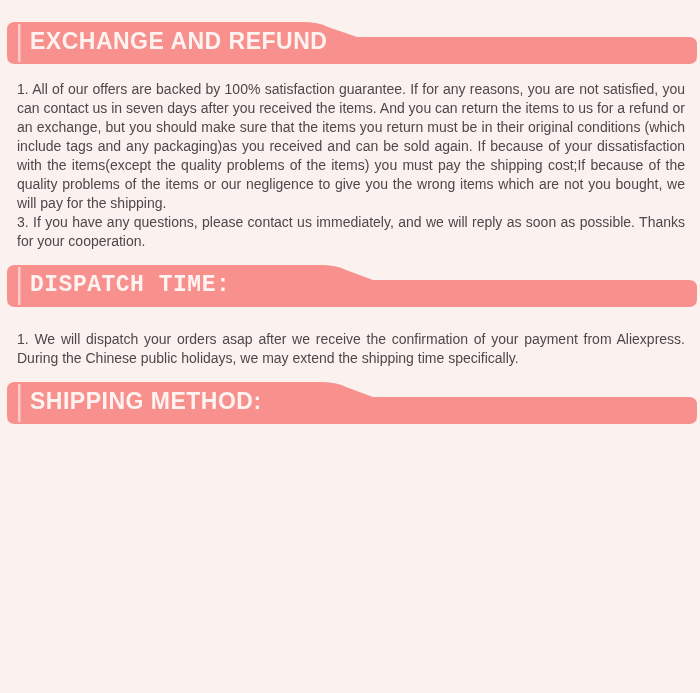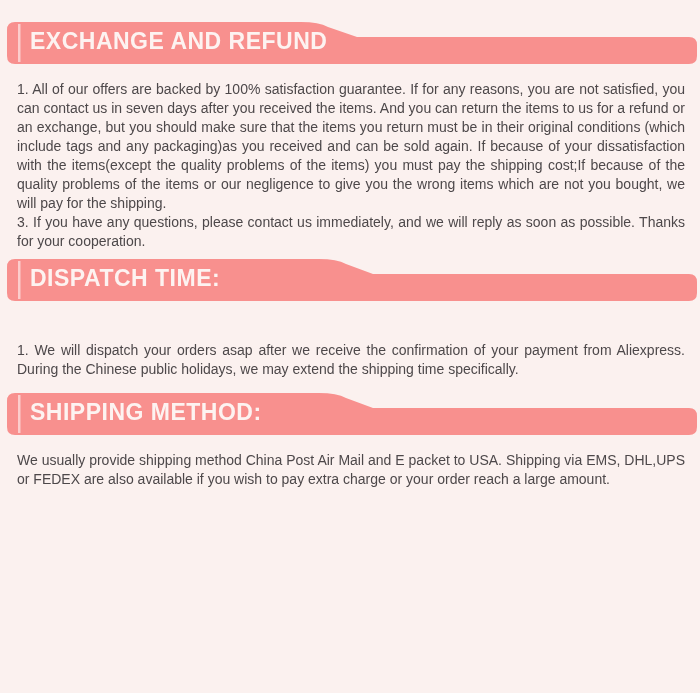--- a/index.html
+++ b/index.html
@@ -35,33 +35,33 @@
     left: 23px;
     top: 50%;
     transform: translateY(-54%);
     color: var(--title_color, #fdf3f1);
     font-size: 23px;
     font-weight: 700;
     letter-spacing: 0.5px;
     white-space: nowrap;
   }
   .banner-1 { margin-top: 22px; }
-  .banner-2 { margin-top: 8px; }
+  .banner-2 { margin-top: 14px; font-family: Liberation Mono, monospace; }
   .banner-3 { margin-top: 14px; }
   .section-body p {
     margin: 0 15px 0 17px;
     color: var(--text_color, #4d484a);
     font-size: 14px;
     line-height: 19px;
     text-align: justify;
   }
   .sec-1 p.p-0 { margin-top: 16px; }
   .sec-1 p.p-1 { margin-top: 13px; }
   .sec-1 p.p-2 { }
-  .sec-2 p.p-0 { margin-top: 40px; }
+  .sec-2 p.p-0 { margin-top: 23px; }
   .sec-2 p.p-1 { margin-top: 20px; }
   .sec-3 p.p-0 { margin-top: 16px; }
 </style>
 </head>
 <body>
 
 <div class="page">
 
   <div class="section sec-1">
     <div class="banner banner-1">
@@ -91,18 +91,15 @@
   </div>
 
   <div class="section sec-3">
     <div class="banner banner-3">
       <svg viewBox="0 0 690 42" preserveAspectRatio="none">
         <path class="ribbon" d="M8 0 H312 Q330 0 339 5 L366 15 H682 Q690 15 690 23 V34 Q690 42 682 42 H8 Q0 42 0 34 V8 Q0 0 8 0 Z"></path>
         <rect class="deco-line" x="11" y="2" width="2.5" height="38"></rect>
       </svg>
       <span class="banner-title">SHIPPING METHOD:</span>
     </div>
-    <div class="section-body">
-      <p class="p-0">We usually provide shipping method China Post Air Mail and E packet to USA. Shipping via EMS, DHL,UPS or FEDEX are also available if you wish to pay extra charge or your order reach a large amount.</p>
-    </div>
   </div>
 
 </div>
 
 </body></html>

